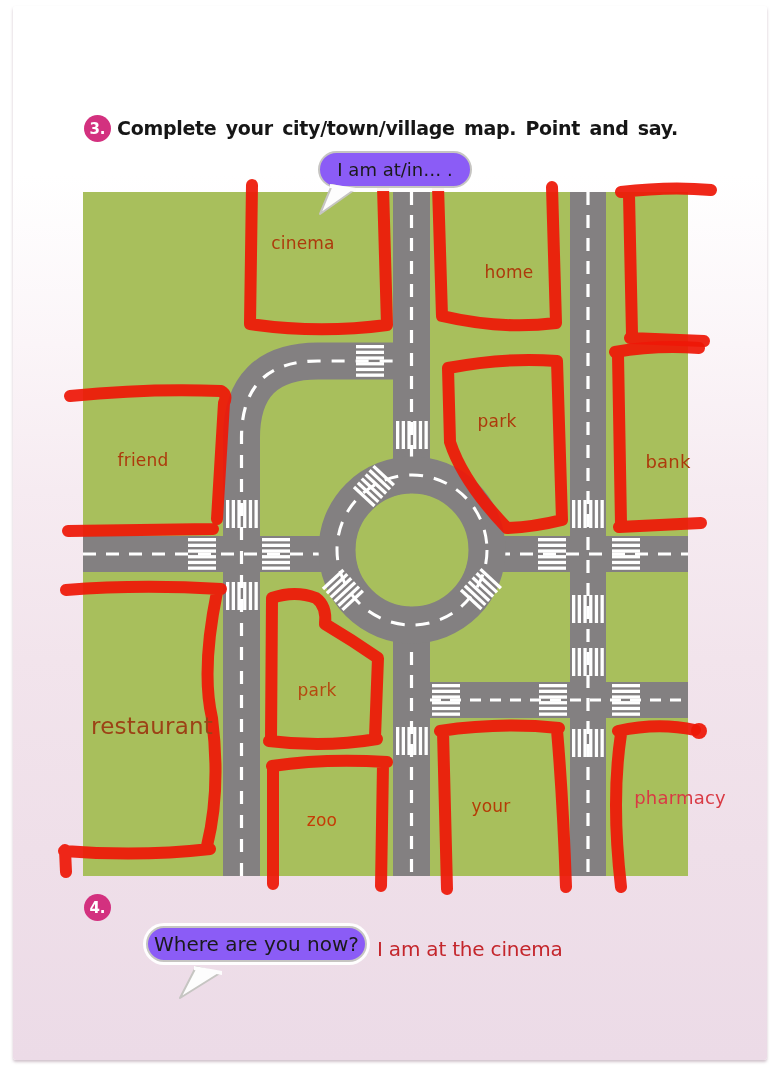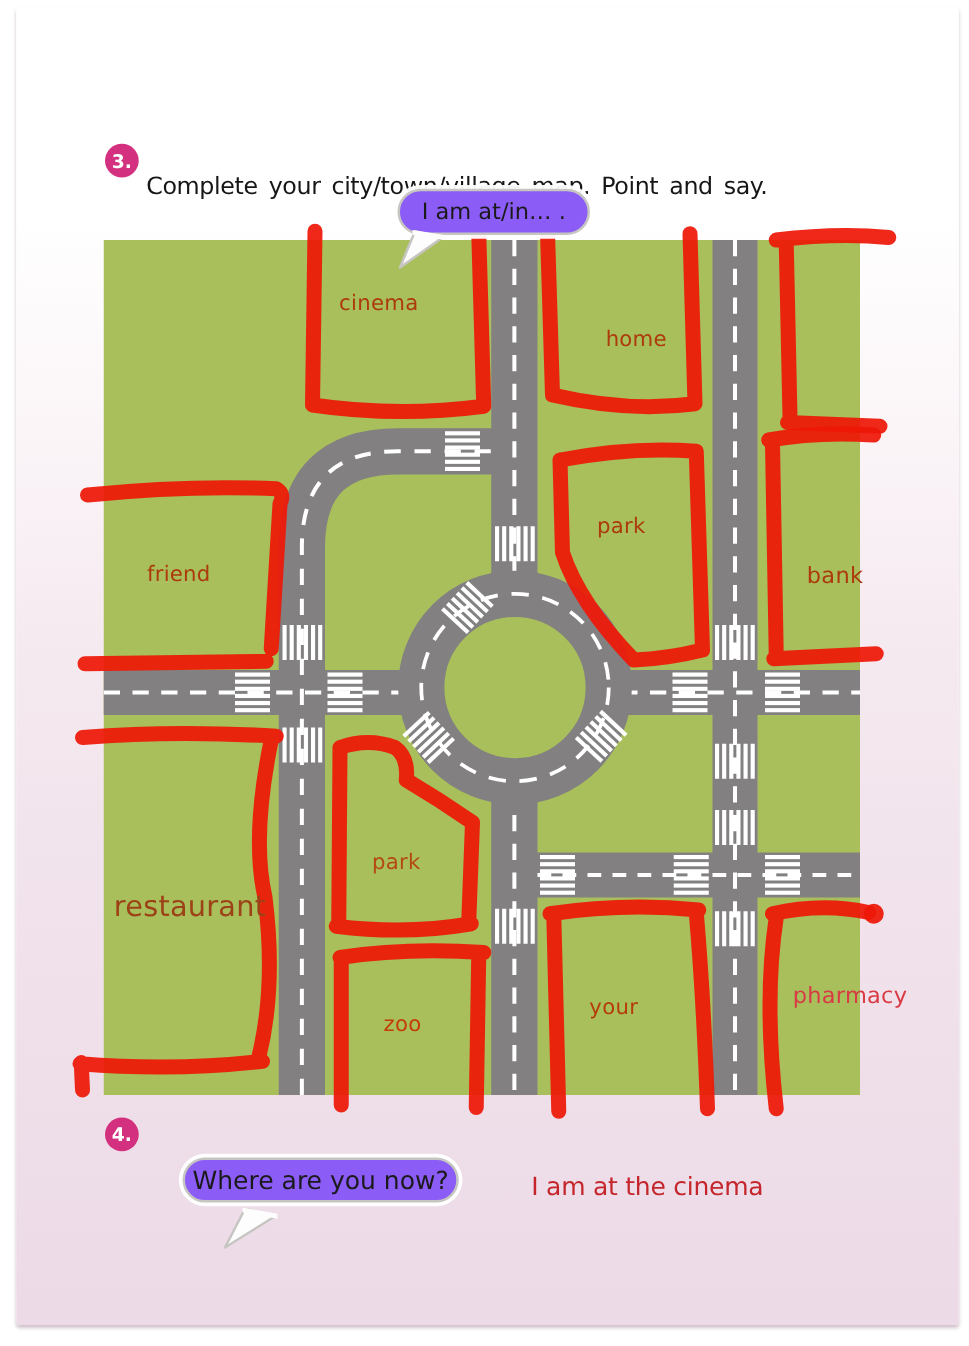--- a/index.html
+++ b/index.html
@@ -42,22 +42,22 @@
 
   .exercise-row{position:absolute;left:84px;display:flex;align-items:flex-start;z-index:3;}
   .badge{
     width:27px;height:27px;border-radius:50%;
     background:var(--badge);
     color:#fff;font-weight:bold;font-size:15px;
     display:flex;align-items:center;justify-content:center;
     flex:none;margin-right:6px;
   }
   .instruction{
-    font-weight:normal;color:#161616;font-size:19px;
-    letter-spacing:-0.3px;word-spacing:3px;padding-top:2px;margin-top:21px;
+    font-weight:bold;color:#161616;font-size:19px;
+    letter-spacing:-0.3px;word-spacing:3px;padding-top:2px;
   }
 
   .bubble{
     position:absolute;z-index:3;
     background:#8b5cf6;border:2px solid #c6c5c2;border-radius:19px;
     box-shadow:0 0 0 3px rgba(255,255,255,.95);
     display:flex;align-items:center;justify-content:center;
     color:#1a1a1a;white-space:nowrap;
   }
   .bubble-tail{position:absolute;z-index:4;}
@@ -186,13 +186,13 @@
 </div>
 
 <div class="bubble" style="left:146px;top:926px;width:221px;height:36px;font-size:20px;border-radius:22px;">
   <span>Where are you now?</span>
 </div>
 <svg class="bubble-tail" style="left:176px;top:966px;" width="48" height="36" viewBox="0 0 48 36">
   <path d="M20 1 L44 7 L4 32 Z" fill="#fdfdfd" stroke="#c6c5c2" stroke-width="2" stroke-linejoin="round"></path>
   <path d="M18 0 L46 5 L46 9 L18 4 Z" fill="#fdfdfd" stroke="none"></path>
 </svg>
 
-<div class="answer-text" style="left:377px;top:937px;margin-left:48px;">I am at the cinema</div>
+<div class="answer-text" style="left:377px;top:937px;">I am at the cinema</div>
 
 </body></html>

